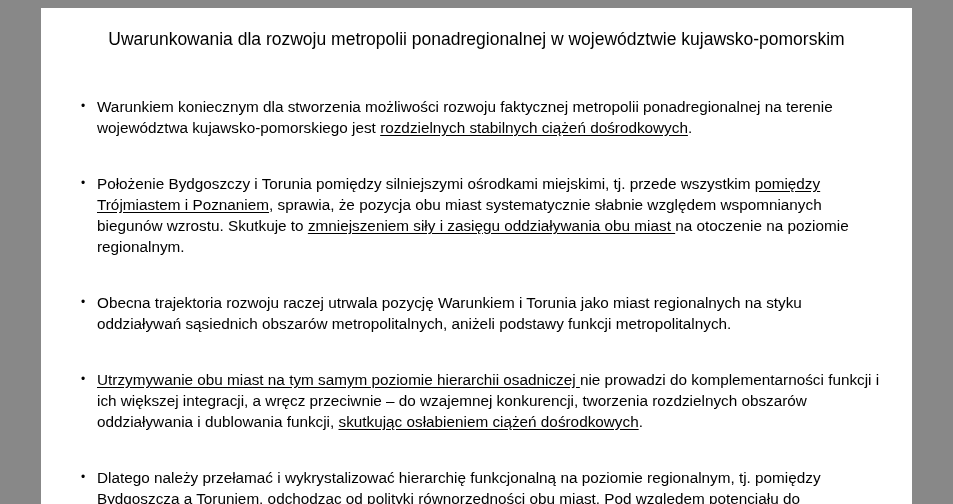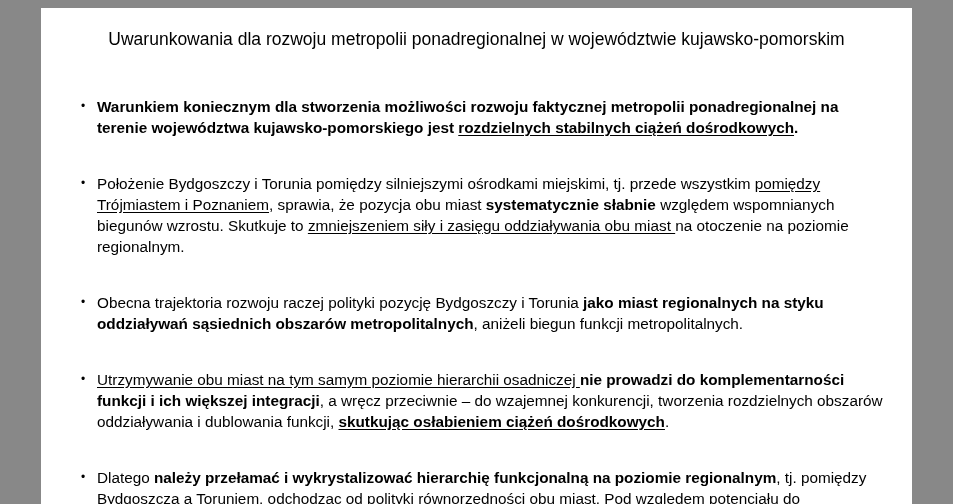--- a/index.html
+++ b/index.html
@@ -44,40 +44,40 @@
   .bullet-marker {
     flex: 0 0 16px;
     width: 16px;
     font-size: 12px;
     line-height: 21px;
     text-align: left;
   }
   .bullet-text {
     flex: 1 1 auto;
   }
-  .bullet-text .b { font-weight: 700; text-align: right; }
+  .bullet-text .b { font-weight: 400; text-align: right; }
   .bullet-text .u { text-decoration: underline; text-underline-offset: 2px; }
 </style>
 </head>
 <body>
 
 <div class="slide" style="background: rgb(255, 255, 255); color: rgb(0, 0, 0);">
   <div class="slide-title">Uwarunkowania dla rozwoju metropolii ponadregionalnej w województwie kujawsko-pomorskim</div>
   <ul class="bullets">
       <li class="bullet">
         <span class="bullet-marker">•</span>
         <span class="bullet-text"><span class="b">Warunkiem koniecznym dla stworzenia możliwości rozwoju faktycznej metropolii ponadregionalnej na terenie województwa kujawsko-pomorskiego jest </span><span class="b u">rozdzielnych stabilnych ciążeń dośrodkowych</span><span class="b">.</span></span>
       </li>
       <li class="bullet">
         <span class="bullet-marker">•</span>
         <span class="bullet-text"><span>Położenie Bydgoszczy i Torunia pomiędzy silniejszymi ośrodkami miejskimi, tj. przede wszystkim </span><span class="u">pomiędzy Trójmiastem i Poznaniem</span><span>, sprawia, że pozycja obu miast </span><span class="b">systematycznie słabnie</span><span> względem wspomnianych biegunów wzrostu. Skutkuje to </span><span class="u">zmniejszeniem siły i zasięgu oddziaływania obu miast </span><span>na otoczenie na poziomie regionalnym.</span></span>
       </li>
       <li class="bullet">
         <span class="bullet-marker">•</span>
-        <span class="bullet-text"><span>Obecna trajektoria rozwoju raczej polityki pozycję Bydgoszczy i Torunia </span><span class="b">jako miast regionalnych na styku oddziaływań sąsiednich obszarów metropolitalnych</span><span>, aniżeli biegun funkcji metropolitalnych.</span></span>
+        <span class="bullet-text"><span>Obecna trajektoria rozwoju raczej utrwala pozycję Warunkiem i Torunia </span><span class="b">jako miast regionalnych na styku oddziaływań sąsiednich obszarów metropolitalnych</span><span>, aniżeli podstawy funkcji metropolitalnych.</span></span>
       </li>
       <li class="bullet">
         <span class="bullet-marker">•</span>
         <span class="bullet-text"><span class="u">Utrzymywanie obu miast na tym samym poziomie hierarchii osadniczej </span><span class="b">nie prowadzi do komplementarności funkcji i ich większej integracji</span><span>, a wręcz przeciwnie – do wzajemnej konkurencji, tworzenia rozdzielnych obszarów oddziaływania i dublowania funkcji, </span><span class="b u">skutkując osłabieniem ciążeń dośrodkowych</span><span>.</span></span>
       </li>
       <li class="bullet">
         <span class="bullet-marker">•</span>
         <span class="bullet-text"><span>Dlatego </span><span class="b">należy przełamać i wykrystalizować hierarchię funkcjonalną na poziomie regionalnym</span><span>, tj. pomiędzy Bydgoszczą a Toruniem, odchodząc od polityki równorzędności obu miast. Pod względem potencjału do zwiększenia rangi osadniczej, lepsze podstawy demograficzne i potencjał gospodarczy posiada Bydgoszcz (</span><span class="u">silny biegun wzrostu</span><span>).</span></span>
       </li>
     </ul>

